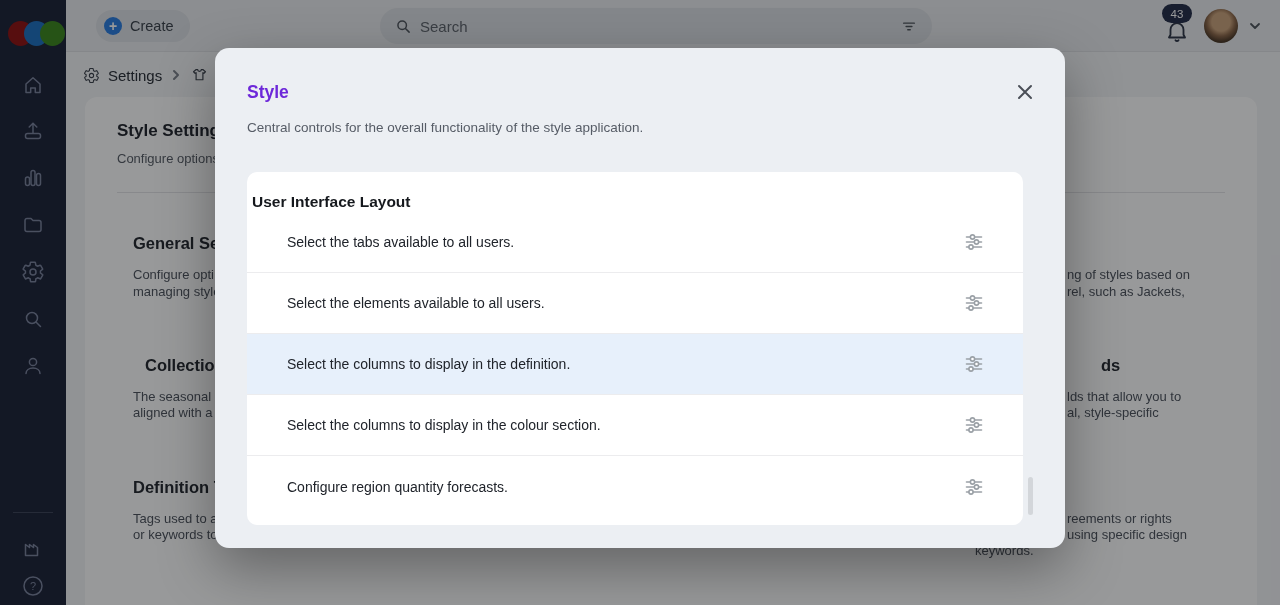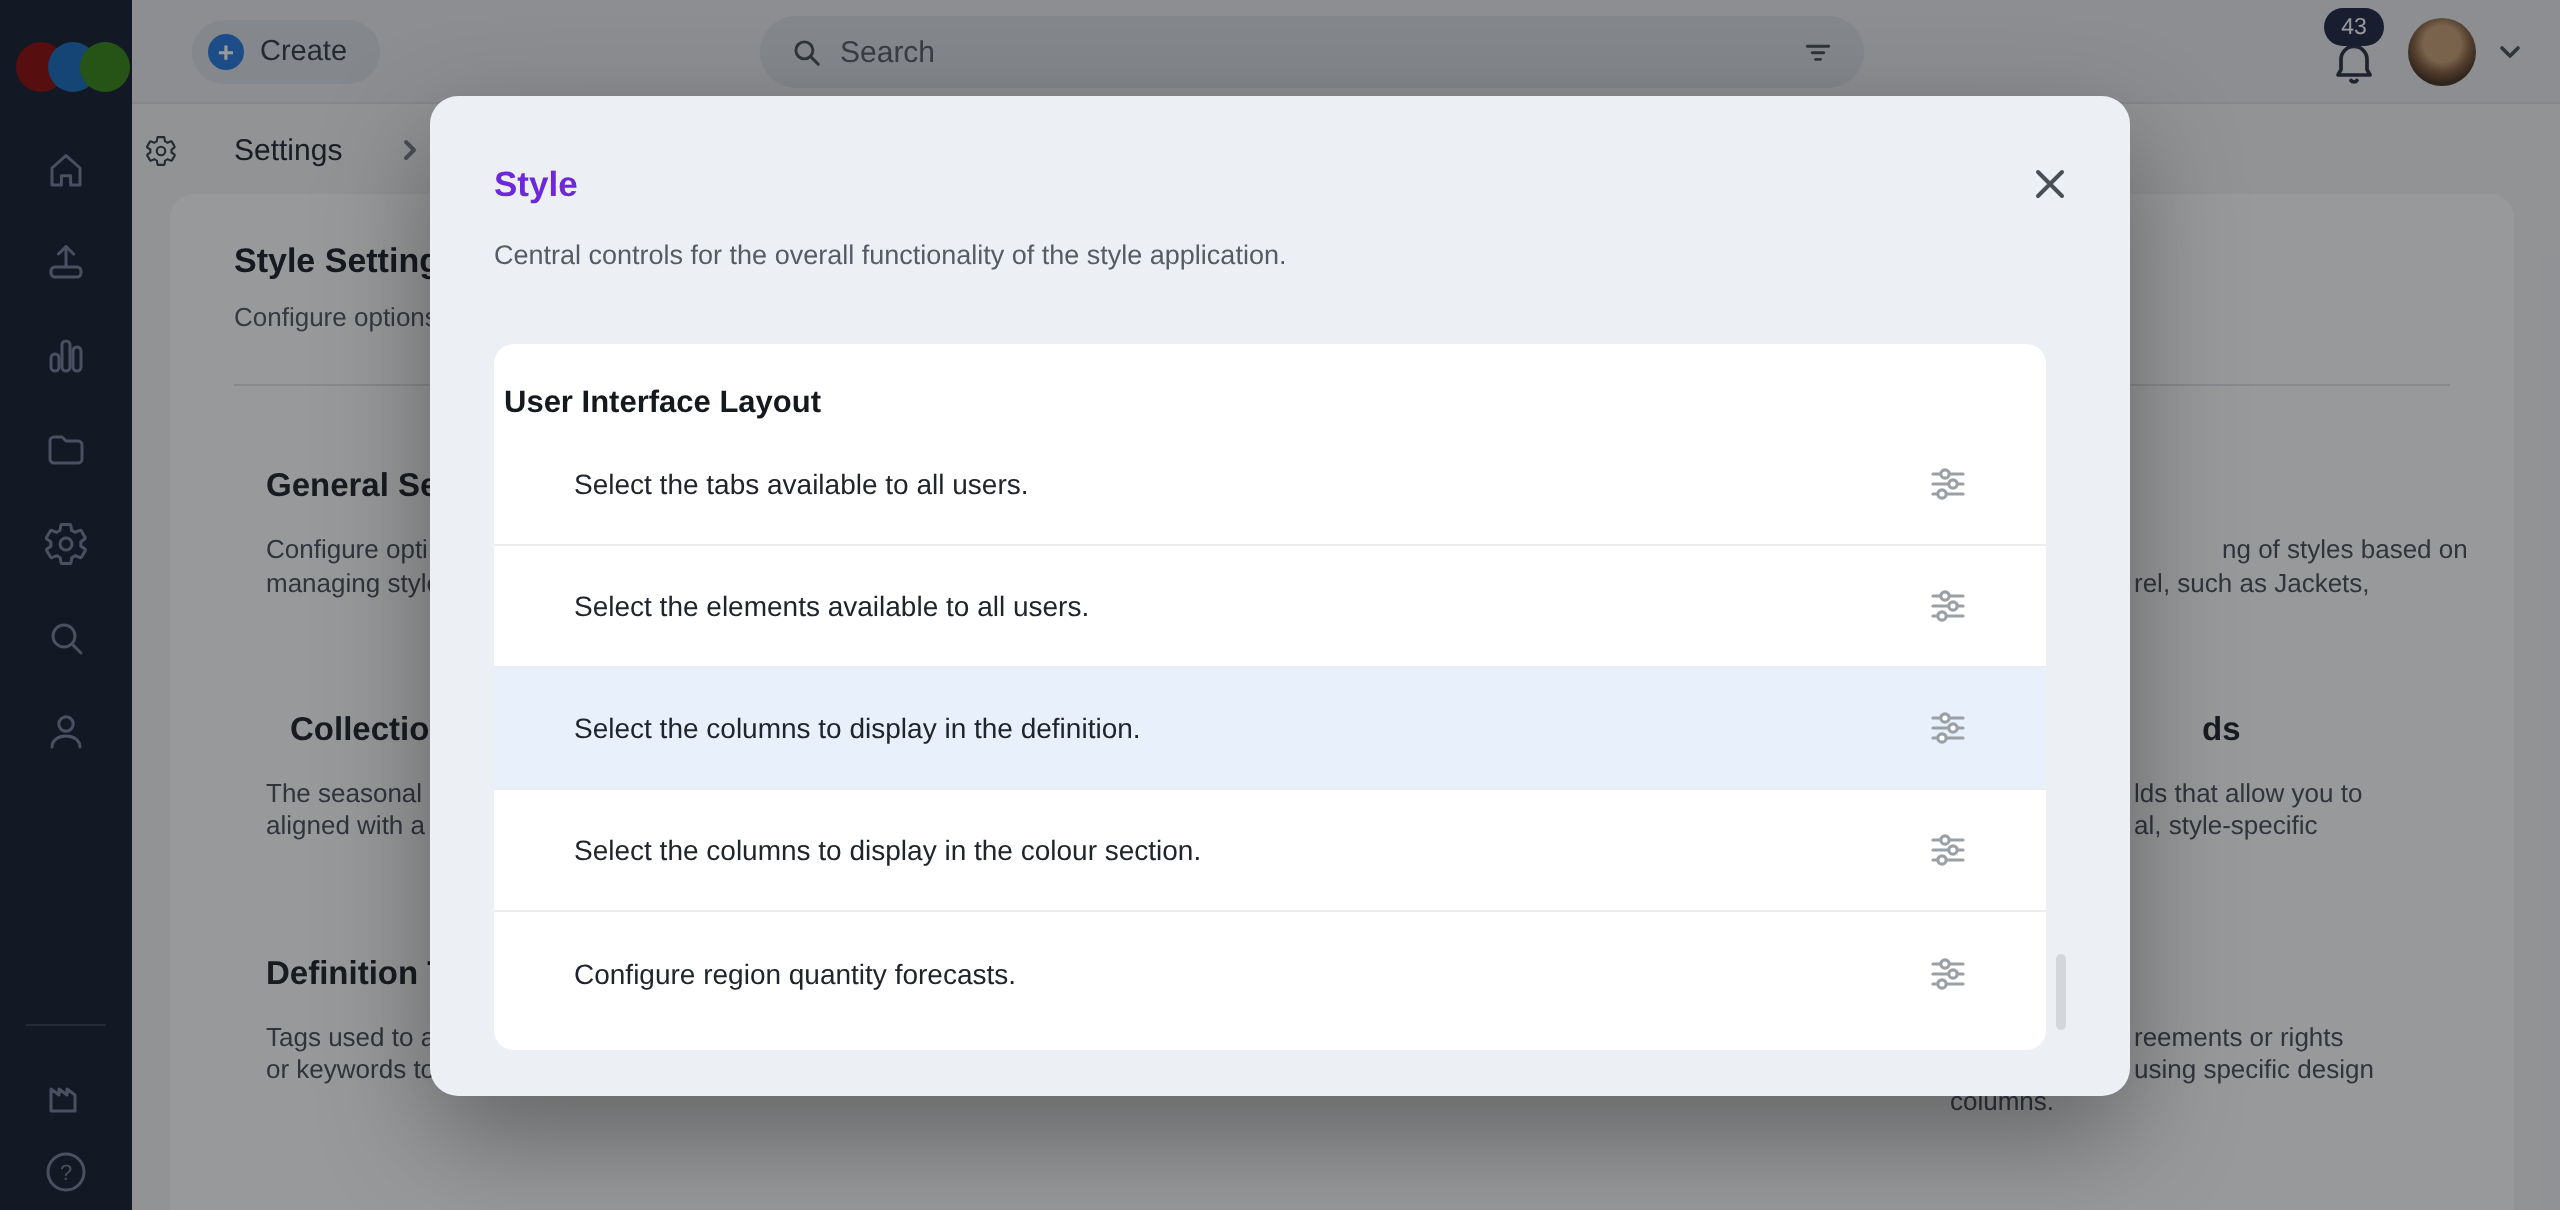--- a/index.html
+++ b/index.html
@@ -40,40 +40,40 @@
     stroke-width:1.7; stroke-linecap:round; stroke-linejoin:round; }
   .badge { position:absolute; left:2px; top:-2px; min-width:30px; height:19px; border-radius:10px;
     background:#232b47; color:#fff; font-size:11.5px; font-weight:400; display:flex; align-items:center;
     justify-content:center; padding:0 7px; z-index:2; }
   .avatar { width:34px; height:34px; border-radius:50%; cursor:pointer;
     background:radial-gradient(circle at 50% 38%, #caa27a 0 34%, #8a6547 52%, #4c3826 72%, #2e241a 100%); }
   .chev-down { width:14px; height:14px; stroke:#4d535b; fill:none; stroke-width:1.8; stroke-linecap:round;
     stroke-linejoin:round; cursor:pointer; }
 
   
-  .breadcrumb { position:absolute; left:72px; top:62px; height:26px; display:flex; align-items:center; gap:28px; }
+  .breadcrumb { position:absolute; left:83px; top:62px; height:26px; display:flex; align-items:center; gap:8px; }
   .crumb-gear { width:17px; height:17px; stroke:#3a404a; fill:none; stroke-width:1.5; }
   .crumb-label { font-size:15px; color:#272c34; cursor:pointer; }
   .crumb-sep { width:12px; height:12px; stroke:#7a808a; fill:none; stroke-width:2; stroke-linecap:round;
     stroke-linejoin:round; }
   .crumb-shirt { width:19px; height:19px; stroke:#3a404a; fill:none; stroke-width:1.5; stroke-linejoin:round; }
 
   
   .panel { position:absolute; left:85px; top:97px; width:1172px; height:560px; background:#fff;
     border-radius:12px 12px 0 0; }
   .pn { position:absolute; white-space:nowrap; }
   .pn-title { left:32px; top:24px; font-size:17px; font-weight:700; color:#20242b; }
   .pn-sub   { left:32px; top:54px; font-size:13px; color:#555b64; }
   .pn-rule  { position:absolute; left:32px; top:95px; width:1108px; height:1px; background:#e3e4e7; }
   .pn-h   { font-size:16.5px; font-weight:700; color:#23272e; }
   .pn-t   { font-size:13px; color:#4c525c; }
   .s1h { left:48px; top:137px; }  .s1a { left:48px; top:170px; } .s1b { left:48px; top:187px; }
   .s2h { left:60px; top:259px; }  .s2a { left:48px; top:292px; } .s2b { left:48px; top:308px; }
   .s3h { left:48px; top:381px; }  .s3a { left:48px; top:414px; } .s3b { left:48px; top:430px; }
-  .r1a { left:982px; top:170px;margin-left:44px; } .r1b { left:982px; top:187px; }
+  .r1a { left:982px; top:170px; } .r1b { left:982px; top:187px; }
   .r2h { left:979px; top:259px;margin-left:37px; } .r2a { left:982px; top:292px; } .r2b { left:982px; top:308px; }
   .r3a { left:982px; top:414px; } .r3b { left:982px; top:430px; } .r3c { left:890px; top:446px; }
 
   
   .overlay { position:absolute; inset:0; background:rgba(10,11,14,0.42); z-index:40; }
   .modal { position:absolute; left:215px; top:48px; width:850px; height:500px; background:#eceff3;
     border-radius:14px; z-index:50; box-shadow:0 20px 55px rgba(0,0,0,.35); }
   .modal-title { position:absolute; left:32px; top:34px; font-size:17.5px; font-weight:700; color:#6d28d9; }
   .modal-close { position:absolute; right:30px; top:34px; width:20px; height:20px; cursor:pointer;
     stroke:#4a4f57; stroke-width:2; stroke-linecap:round; }
@@ -222,21 +222,21 @@
     <div class="pn pn-t s3a">Tags used to a</div>
     <div class="pn pn-t s3b">or keywords to</div>
 
     <div class="pn pn-t r1a">ng of styles based on</div>
     <div class="pn pn-t r1b">rel, such as Jackets,</div>
     <div class="pn pn-h r2h">ds</div>
     <div class="pn pn-t r2a">lds that allow you to</div>
     <div class="pn pn-t r2b">al, style-specific</div>
     <div class="pn pn-t r3a">reements or rights</div>
     <div class="pn pn-t r3b">using specific design</div>
-    <div class="pn pn-t r3c">columns.</div>
+    <div class="pn pn-t r3c">keywords.</div>
   </section>
 
   <div class="overlay"></div>
 
   <div class="modal">
     <div class="modal-title">Style</div>
     <svg class="modal-close" viewBox="0 0 20 20">
       <path d="M4 4l12 12M16 4 4 16"></path>
       </svg>
     <div class="modal-desc">Central controls for the overall functionality of the style application.</div>

